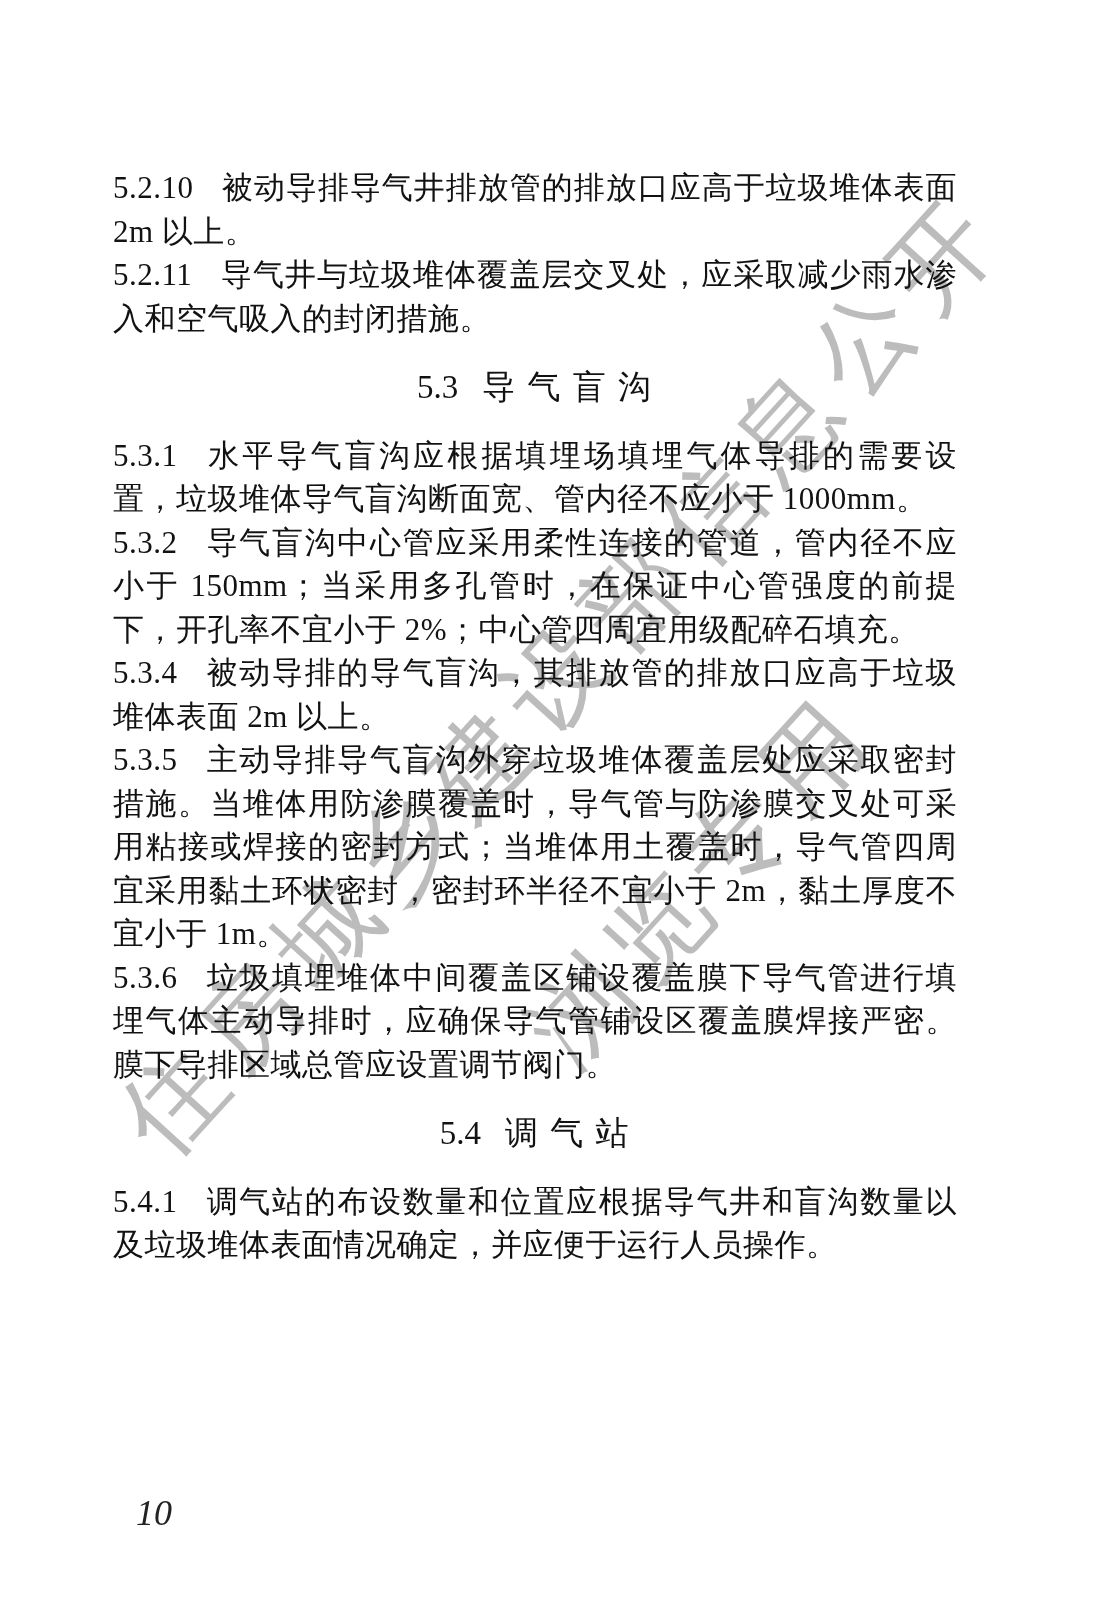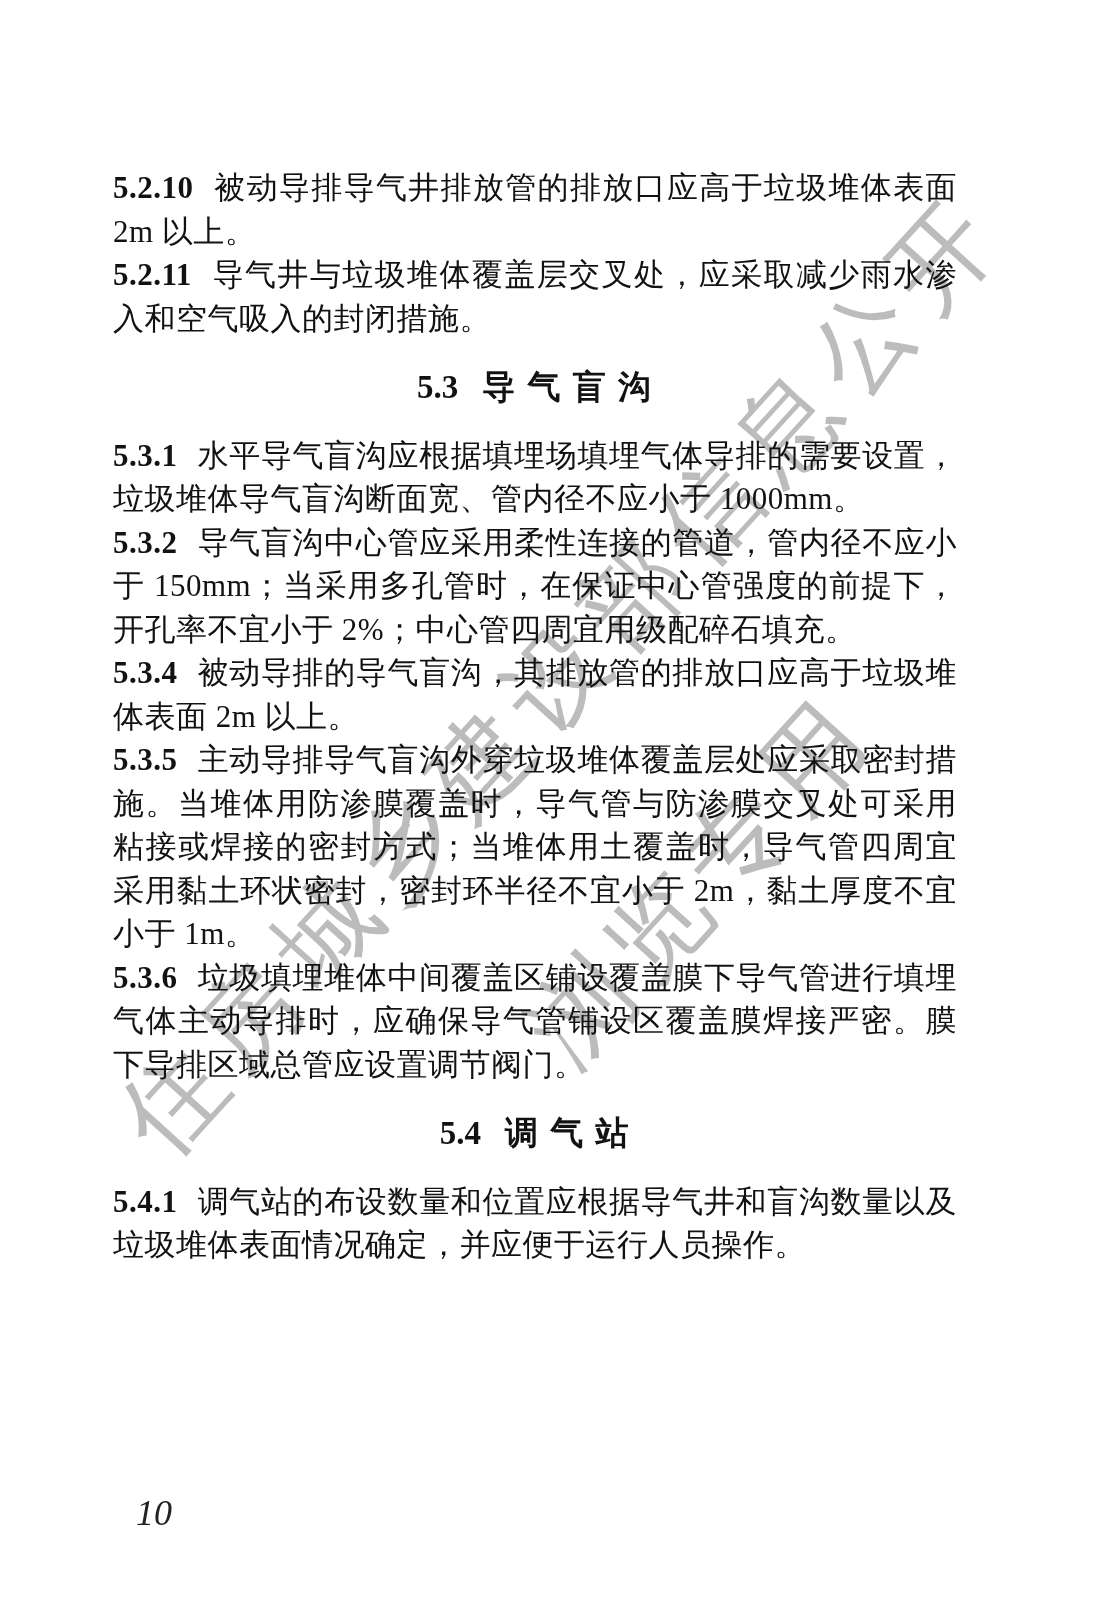--- a/index.html
+++ b/index.html
@@ -44,28 +44,28 @@
     width: 844px;
     z-index: 1;
     color: #121212;
     font-size: 31px;
     line-height: 43.5px;
     letter-spacing: 0.5px;
     text-align: justify;
   }
   .clause { margin: 0; }
   .clause .num {
-    font-weight: bold;
-    margin-right: 20px;
+    font-weight: normal;
+    margin-right: 28px;
   }
   .section-heading {
     margin: 26px 0 24px 0;
     font-size: 33px;
     line-height: 43.5px;
-    font-weight: bold;
+    font-weight: normal;
     text-align: center;
     letter-spacing: 0;
   }
   .section-heading .h-num { margin-right: 24px; }
   .section-heading .h-title { letter-spacing: 2px; }
 
   .page-number {
     position: absolute;
     left: 136px; top: 1492px;
     z-index: 1;

